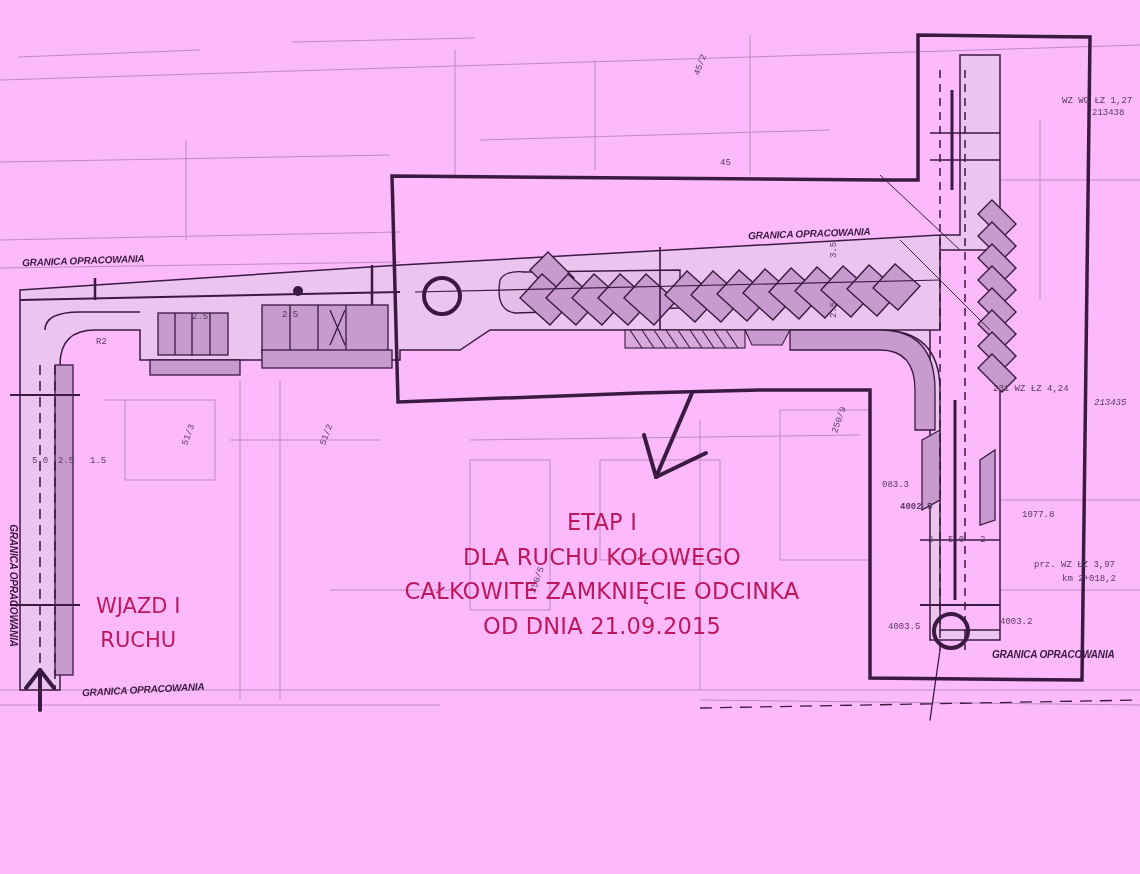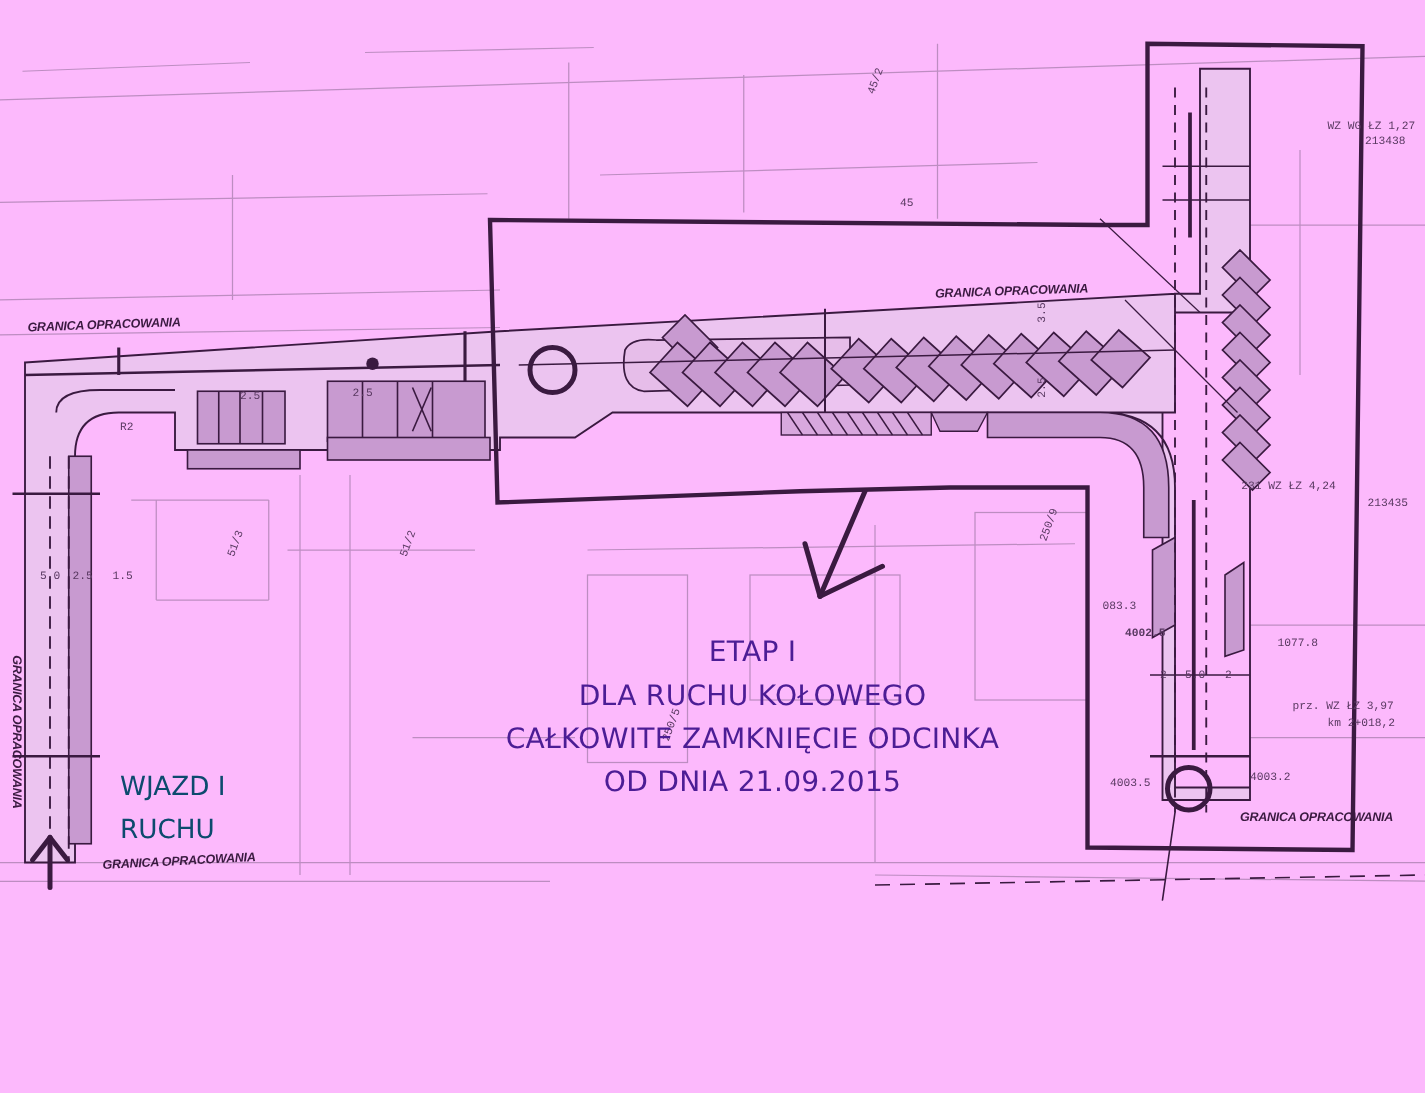--- a/index.html
+++ b/index.html
@@ -9,31 +9,31 @@
       font-family: "DejaVu Sans", sans-serif;
       position: relative;
     }
     #plan {
       position: absolute; left: 0; top: 0;
       width: 1140px; height: 874px;
     }
     .notice {
       position: absolute; left: 372px; top: 505px; width: 460px;
       text-align: center;
-      color: #4c1d95;
+      color: #be185d;
       font-family: "DejaVu Sans", sans-serif;
       font-size: 22.5px; line-height: 34.5px;
       letter-spacing: 0.2px;
     }
     .notice div { white-space: nowrap; }
     .entry-label {
-      position: absolute; left: 96px; top: 612px;
-      color: #0c4a6e;
+      position: absolute; left: 96px; top: 589px;
+      color: #be185d;
       font-family: "DejaVu Sans", sans-serif;
-      font-size: 21px; line-height: 34px; text-align: left;
+      font-size: 21px; line-height: 34px; text-align: center;
     }
     .gran {
       position: absolute;
       font-family: "Liberation Sans", sans-serif;
       font-style: italic; font-weight: bold;
       font-size: 10px; color: #3a1a40; letter-spacing: -0.2px;
       white-space: nowrap;
     }
     .dim {
       position: absolute;
@@ -223,21 +223,21 @@
 <div class="dim" style="left:178px;top:430px;transform:rotate(-70deg);">51/3</div>
 <div class="dim" style="left:316px;top:430px;transform:rotate(-70deg);">51/2</div>
 <div class="dim" style="left:720px;top:158px;">45</div>
 <div class="dim" style="left:690px;top:60px;transform:rotate(-70deg);">45/2</div>
 <div class="dim" style="left:826px;top:415px;transform:rotate(-70deg);">250/9</div>
 <div class="dim" style="left:524px;top:575px;transform:rotate(-70deg);">250/5</div>
 
 <div class="dim" style="left:1062px;top:96px;">WZ WG ŁZ 1,27</div>
 <div class="dim" style="left:1092px;top:108px;">213438</div>
 <div class="dim" style="left:993px;top:384px;">231 WZ ŁZ 4,24</div>
-<div class="dim" style="left:1094px;top:398px;">213435</div>
+<div class="dim" style="left:1094px;top:398px;font-style:italic;">213435</div>
 <div class="dim" style="left:1034px;top:560px;">prz. WZ ŁZ 3,97</div>
 <div class="dim" style="left:1062px;top:574px;">km 2+018,2</div>
 
 <div class="entry-label">
   <div>WJAZD I</div>
   <div>RUCHU</div>
 </div>
 
 <div class="notice">
   <div>ETAP I</div>

